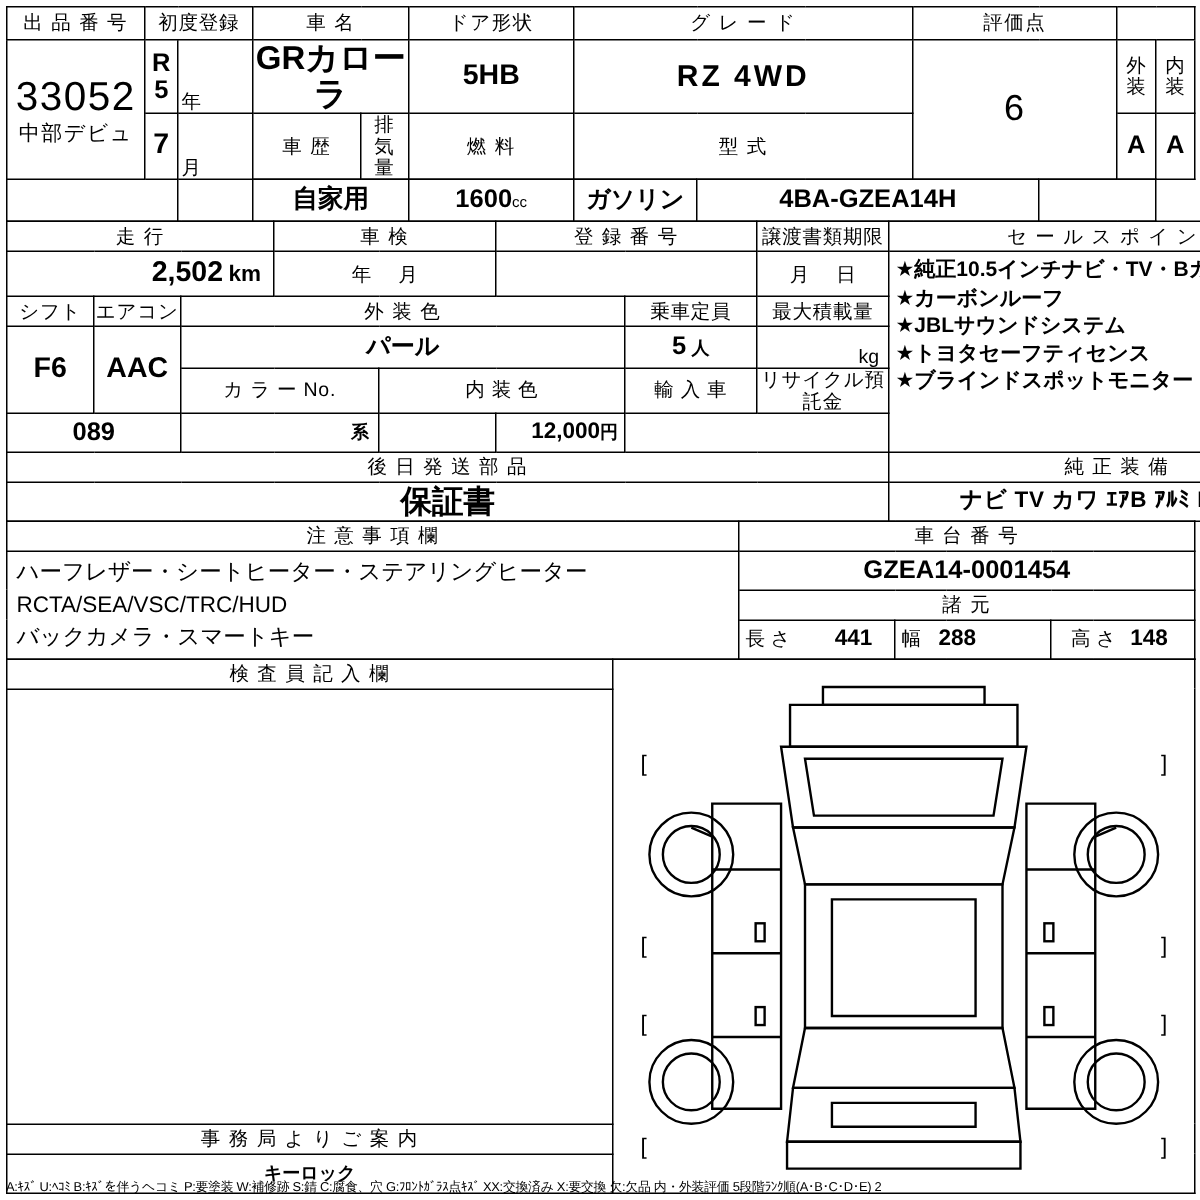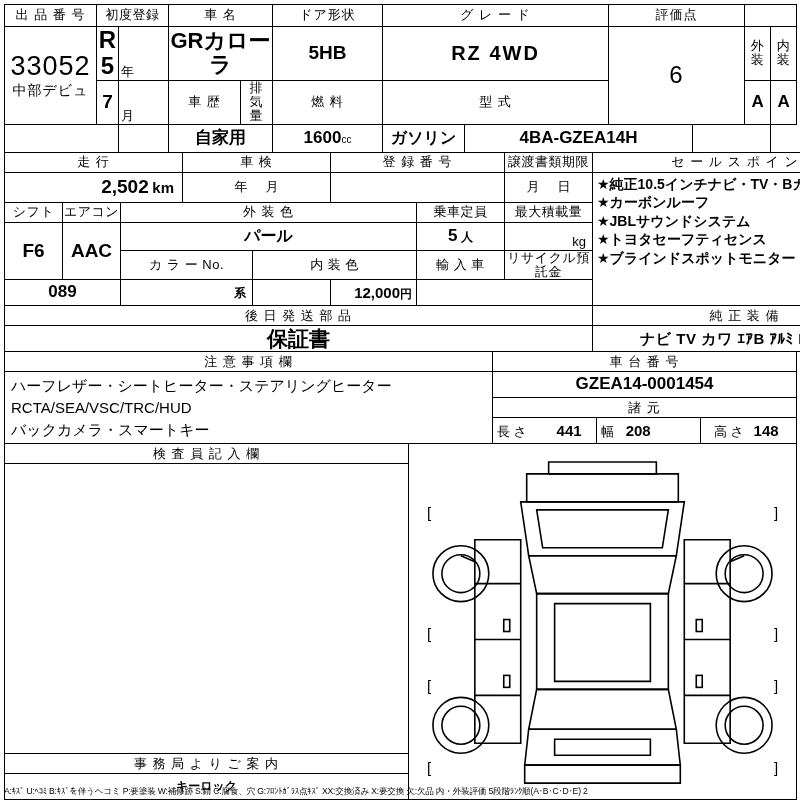--- a/index.html
+++ b/index.html
@@ -101,21 +101,21 @@
       <td class="lbl">ドア形状</td>
       <td class="lbl" colspan="3">グ レ ー ド</td>
       <td class="lbl" colspan="2" rowspan="1">評価点</td>
       <td colspan="2" style="border-bottom:none"></td>
     </tr>
     <tr style="height:38px">
       <td class="big" rowspan="2">
         <div style="font-size:27px">33052</div>
         <div class="sub" style="font-size:14px;margin-top:2px">中部デビュ</div>
       </td>
-      <td class="med" rowspan="1" style="font-size:24px">R 5</td>
+      <td class="med" rowspan="1" style="font-size:17px">R 5</td>
       <td class="small" rowspan="1" style="text-align:left;padding-left:2px;vertical-align:bottom">年</td>
       <td class="med" colspan="2" style="font-size:22px">GRカローラ</td>
       <td class="med2" style="font-size:19px">5HB</td>
       <td class="med2" colspan="3" style="font-size:20px;letter-spacing:2px">RZ 4WD</td>
       <td class="big" colspan="2" rowspan="2" style="font-size:24px">6</td>
       <td class="lbl-sm">外装</td>
       <td class="lbl-sm">内装</td>
     </tr>
     <tr style="height:30px">
       <td class="med" style="font-size:19px">7</td>
@@ -285,21 +285,21 @@
     <tr style="height:20px">
       <td class="lbl" colspan="5">諸 元</td>
     </tr>
     <tr style="height:26px">
       <td class="small" style="text-align:left;padding-left:4px">
         <span>長 さ</span>
         <span class="val" style="font-size:15px;margin-left:26px">441</span>
       </td>
       <td class="small" colspan="2" style="text-align:left;padding-left:4px">
         <span>幅</span>
-        <span class="val" style="font-size:15px;margin-left:8px">208</span>
+        <span class="val" style="font-size:15px;margin-left:8px">288</span>
       </td>
       <td class="small" colspan="2" style="text-align:left;padding-left:13px">
         <span>高 さ</span>
         <span class="val" style="font-size:15px;margin-left:6px">148</span>
       </td>
     </tr>
   </tbody>
     </table>
 
   <table class="grid" style="margin-top:-1px">

